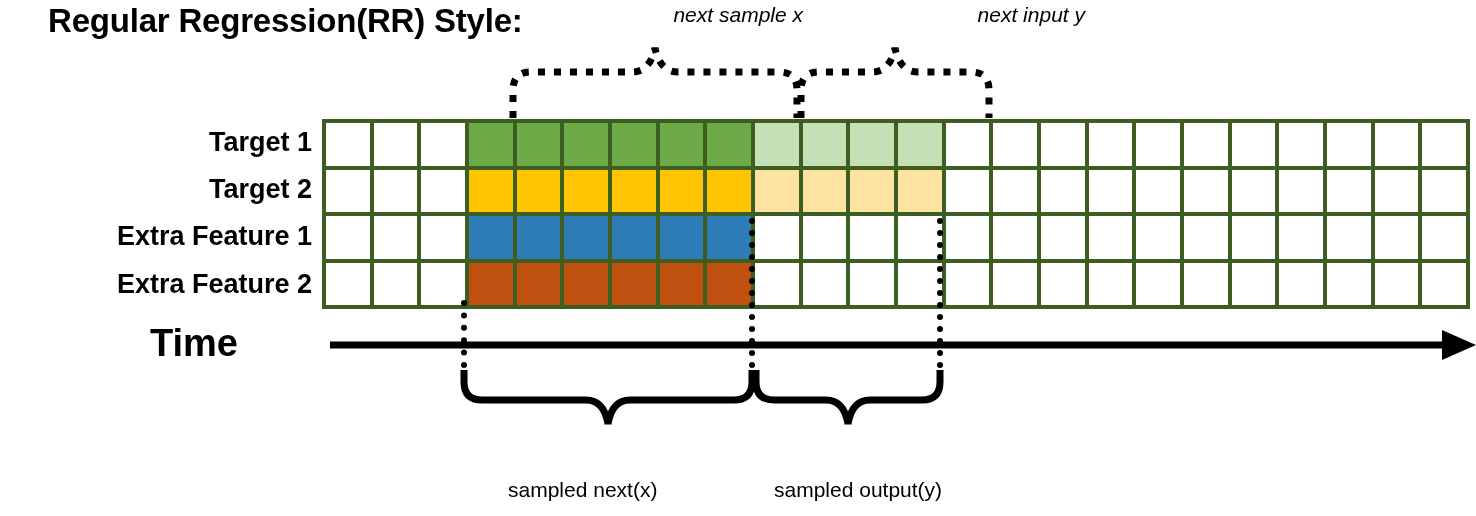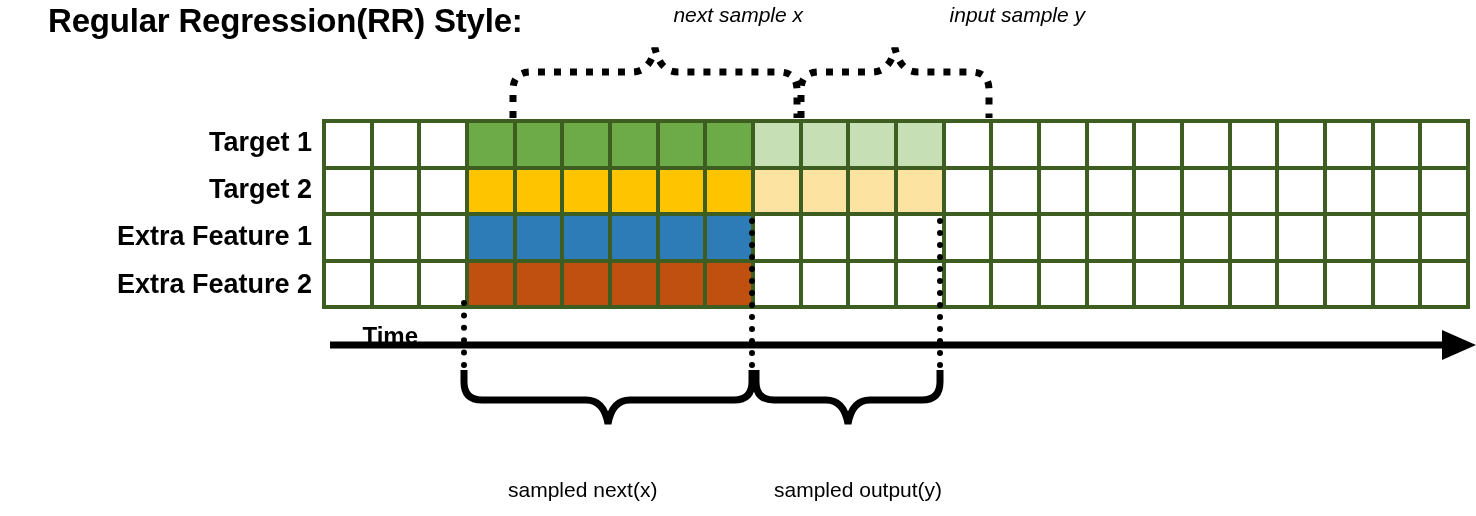--- a/index.html
+++ b/index.html
@@ -53,21 +53,21 @@
   .c-green       {background:#6daa48;}
   .c-green-light {background:#c6dfb4;}
   .c-gold        {background:#ffc400;}
   .c-gold-light  {background:#fce3a2;}
   .c-blue        {background:#2d7cb8;}
   .c-orange      {background:#c0500f;}
 
   
   #time-label{
     position:absolute;left:150px;top:322px;width:268px;
-    text-align:right;font-size:24px;font-weight:700;
+    font-size:38px;font-weight:700;
   }
   #time-axis{position:absolute;left:330px;top:318px;width:1146px;height:54px;}
 
   
   .vguide{
     position:absolute;width:0;border-left:6px dotted #000000;
   }
   #vguide-x-start{left:461px;top:300px;height:68px;}
   #vguide-x-end  {left:749px;top:218px;height:150px;}
   #vguide-y-end  {left:937px;top:218px;height:150px;}
@@ -84,21 +84,21 @@
   #note-output{left:774px;top:422px;}
 </style>
 </head>
 <body>
 
 <div class="stage">
 
   <div id="page-title">Regular Regression(RR) Style:</div>
 
   <div class="brace-caption" id="caption-next-x">next sample x</div>
-  <div class="brace-caption" id="caption-next-y">input sample y</div>
+  <div class="brace-caption" id="caption-next-y">next input y</div>
 
   <svg class="overlay" id="top-braces" viewBox="0 0 1476 516">
     <g fill="none" stroke="#000000" stroke-width="7" stroke-linecap="butt" stroke-dasharray="7 9">
 
       <path d="M 513,118 L 513,90 Q 513,72 531,72 L 632,72 Q 650,72 655,48 Q 660,72 678,72 L 779,72 Q 797,72 797,90 L 797,118"></path>
 
       <path d="M 801,118 L 801,90 Q 801,72 819,72 L 872,72 Q 890,72 895,48 Q 900,72 918,72 L 971,72 Q 989,72 989,90 L 989,118"></path>
     </g>
   </svg>
 

